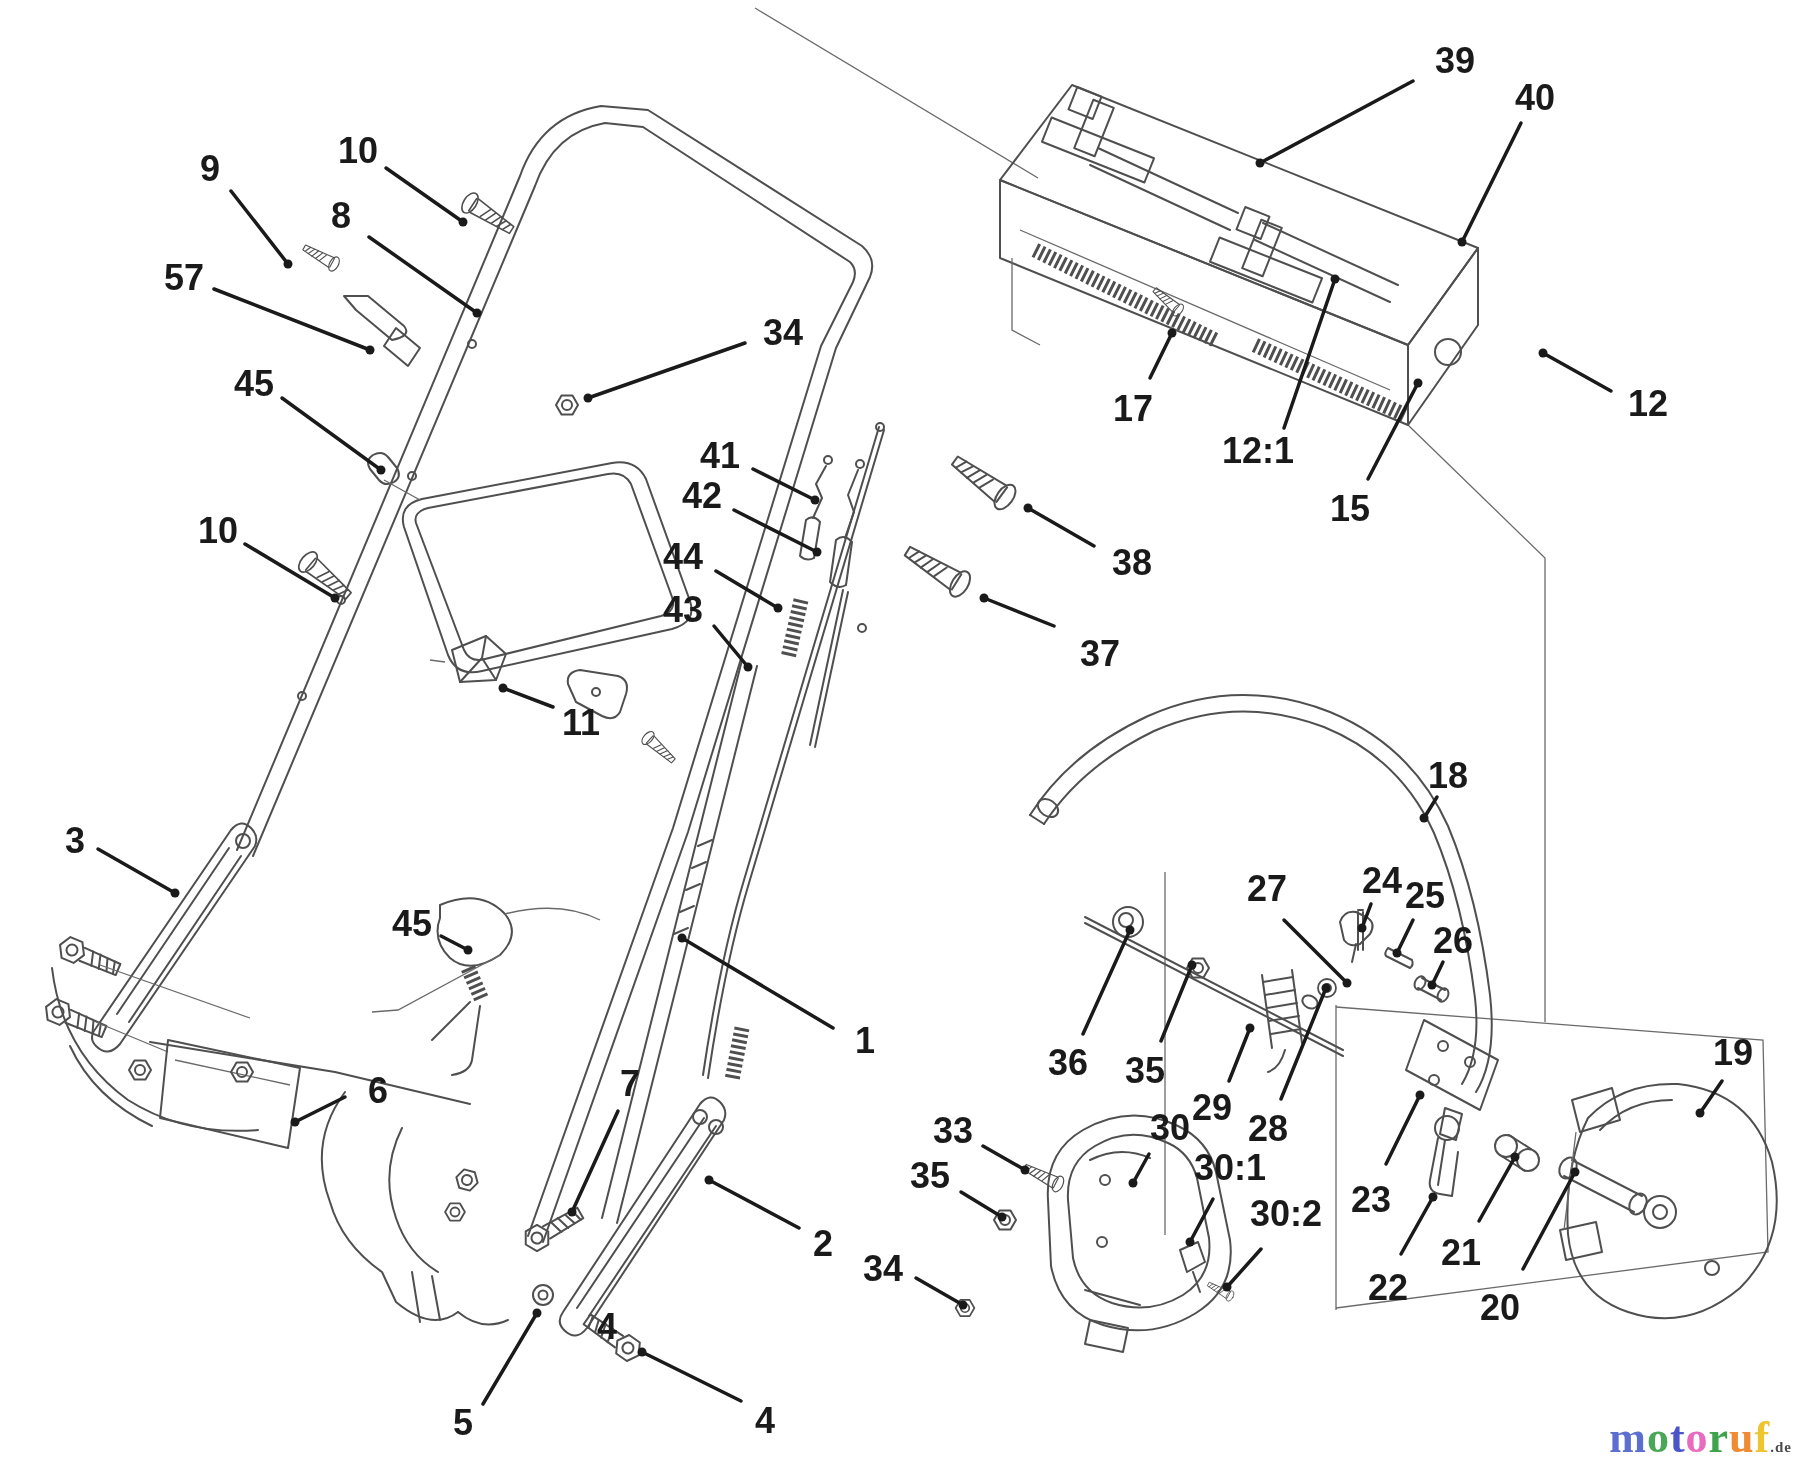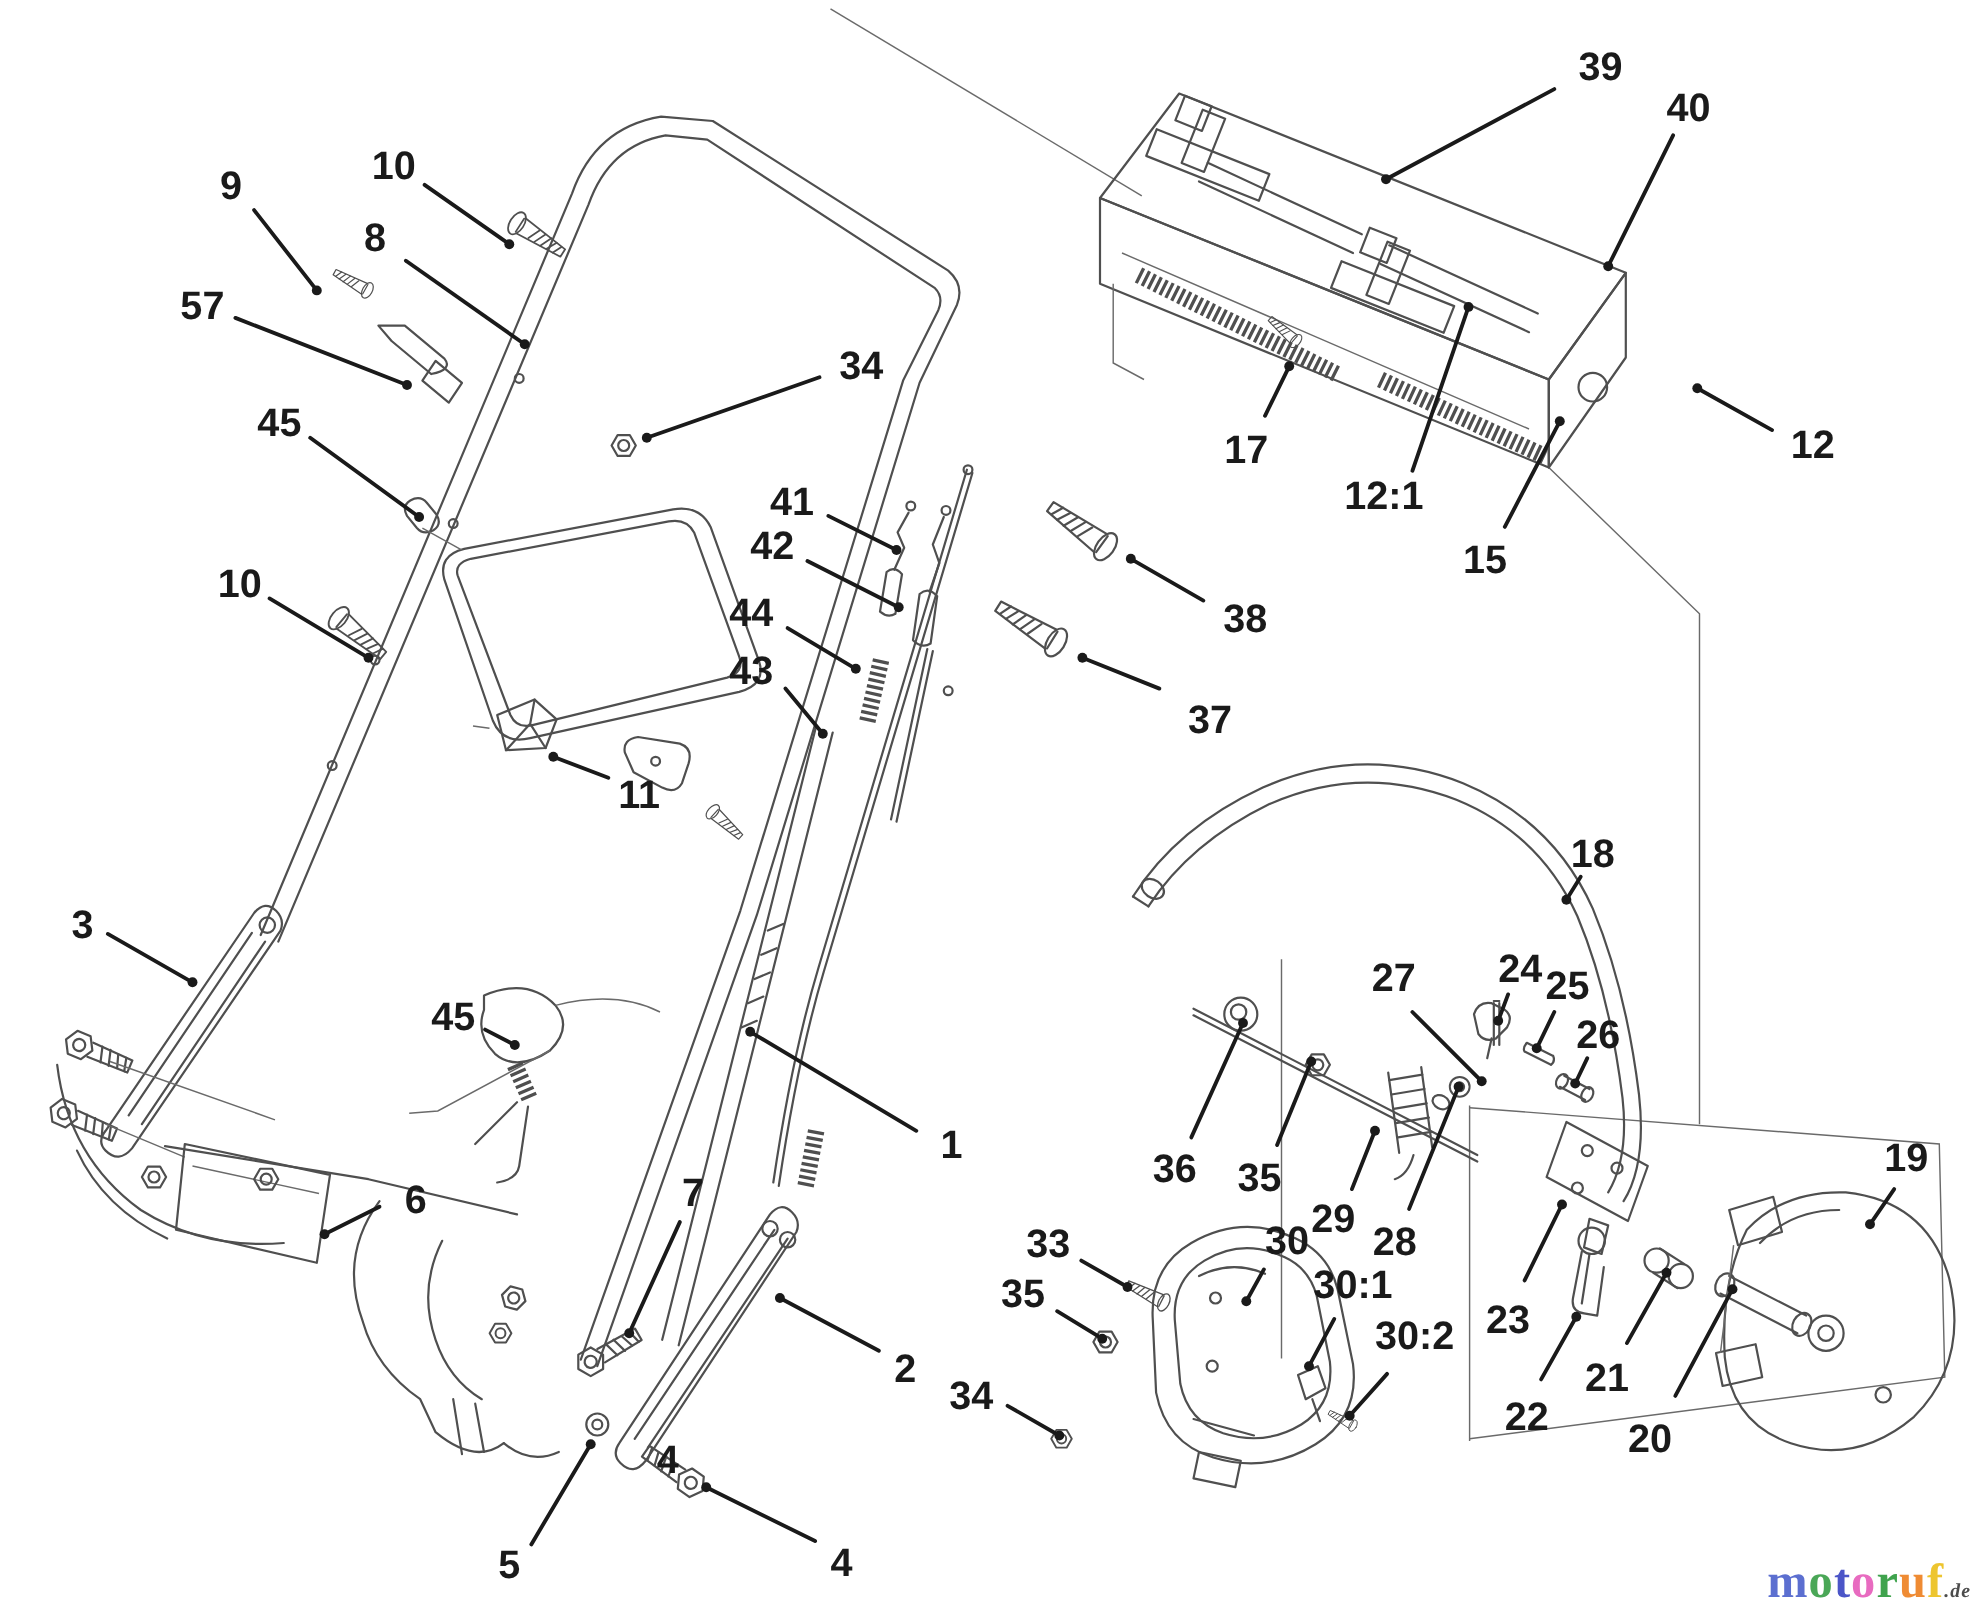--- a/index.html
+++ b/index.html
@@ -5,21 +5,21 @@
   html,body{margin:0;padding:0;background:#fff;}
   #stage{position:relative;width:1800px;height:1470px;background:#ffffff;overflow:hidden;
          font-family:"Liberation Sans", sans-serif;}
   svg{position:absolute;left:0;top:0;}
   .part{fill:none;stroke:#4f4f4f;stroke-width:2;stroke-linecap:round;stroke-linejoin:round;}
   .thin{fill:none;stroke:#6a6a6a;stroke-width:1.3;}
   .coil{fill:none;stroke:#4f4f4f;stroke-width:15;stroke-dasharray:3 3;}
   .callout-text{font-family:"Liberation Sans", sans-serif;font-weight:bold;}
   #watermark{position:absolute;right:8px;bottom:10px;font-family:"Liberation Serif", serif;
              font-weight:bold;font-size:44px;letter-spacing:1px;line-height:1;}
-  #watermark .suffix{font-size:18px;font-weight:bold;font-style:italic;}
+  #watermark .suffix{font-size:15px;font-weight:bold;}
 </style>
 </head>
 <body>
 
 <div id="stage">
 <svg width="1800" height="1470" viewBox="0 0 1800 1470">
 
   <defs>
     <g id="screw">
       <ellipse cx="0" cy="0" rx="8" ry="14" class="part"></ellipse>

